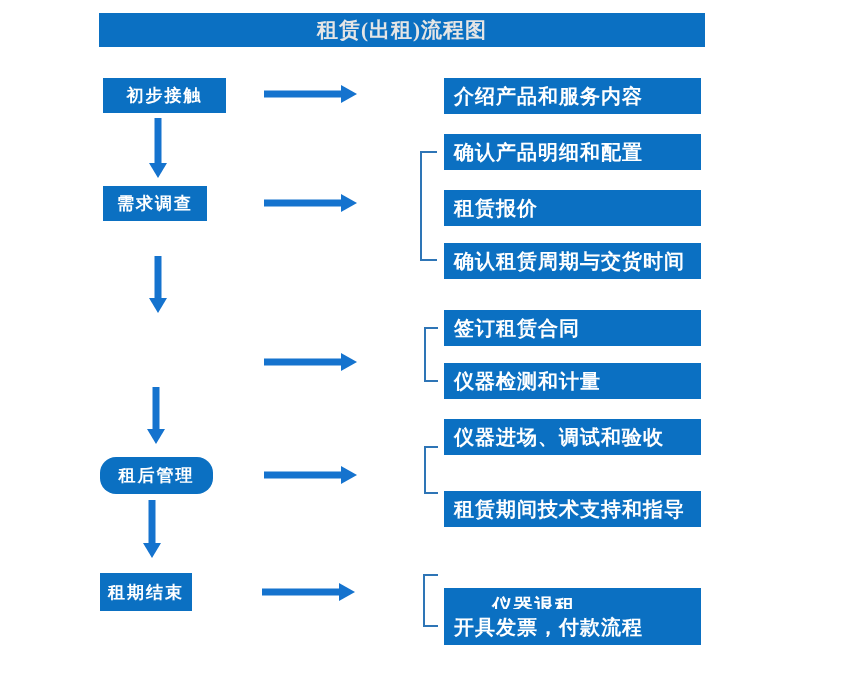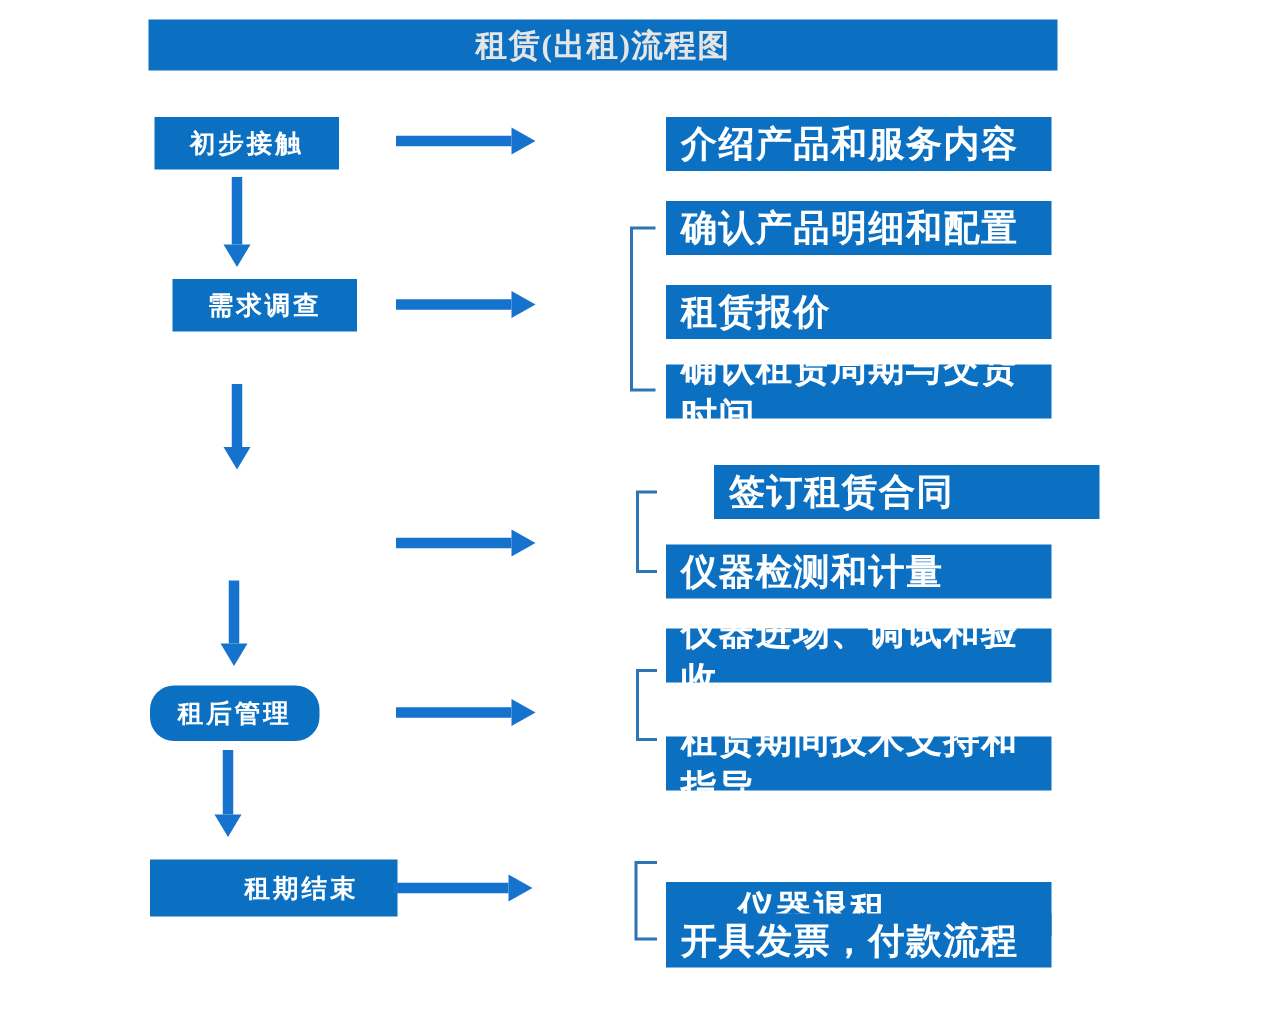--- a/index.html
+++ b/index.html
@@ -15,36 +15,36 @@
     background:#0b70c2;color:#e5e5e5;
     display:flex;align-items:center;justify-content:center;
     font-size:21px;font-weight:bold;letter-spacing:1px;
   }
   .step{
     position:absolute;background:#0b70c2;color:#ffffff;
     display:flex;align-items:center;justify-content:center;
     font-size:17px;font-weight:bold;letter-spacing:2px;
   }
   .b1{left:103px;top:78px;width:123px;height:35px;}
-  .b2{left:115px;top:186px;width:123px;height:35px;}
+  .b2{left:103px;top:186px;width:104px;height:35px;}
   .b3{left:103px;top:344px;width:112px;height:38px;}
   .b4{left:100px;top:457px;width:113px;height:37px;border-radius:16px;}
-  .b5{left:100px;top:573px;width:128px;height:38px;padding-left:37px;}
+  .b5{left:100px;top:573px;width:92px;height:38px;}
   .detail{
     position:absolute;left:444px;width:257px;height:36px;
     background:#0b70c2;color:#ffffff;
     display:flex;align-items:center;
     padding-left:10px;box-sizing:border-box;
-    font-size:24px;font-weight:bold;letter-spacing:1px;
+    font-size:20px;font-weight:bold;letter-spacing:1px;
   }
   .r1{top:78px;}
   .r2{top:134px;}
   .r3{top:190px;}
   .r4{top:243px;}
-  .r5{top:310px;margin-left:32px;}
+  .r5{top:310px;}
   .r6{top:363px;}
   .r7{top:419px;}
   .r8{top:491px;}
   .r9{top:588px;padding-left:48px;}
   .r10{top:609px;}
   svg.overlay{position:absolute;left:0;top:0;width:844px;height:688px;pointer-events:none;}
   .arrow-line{stroke:#1573ce;stroke-width:7;}
   .arrow-head{fill:#1573ce;}
   .bracket{stroke:#2e75b6;stroke-width:2;fill:none;}
 </style>

